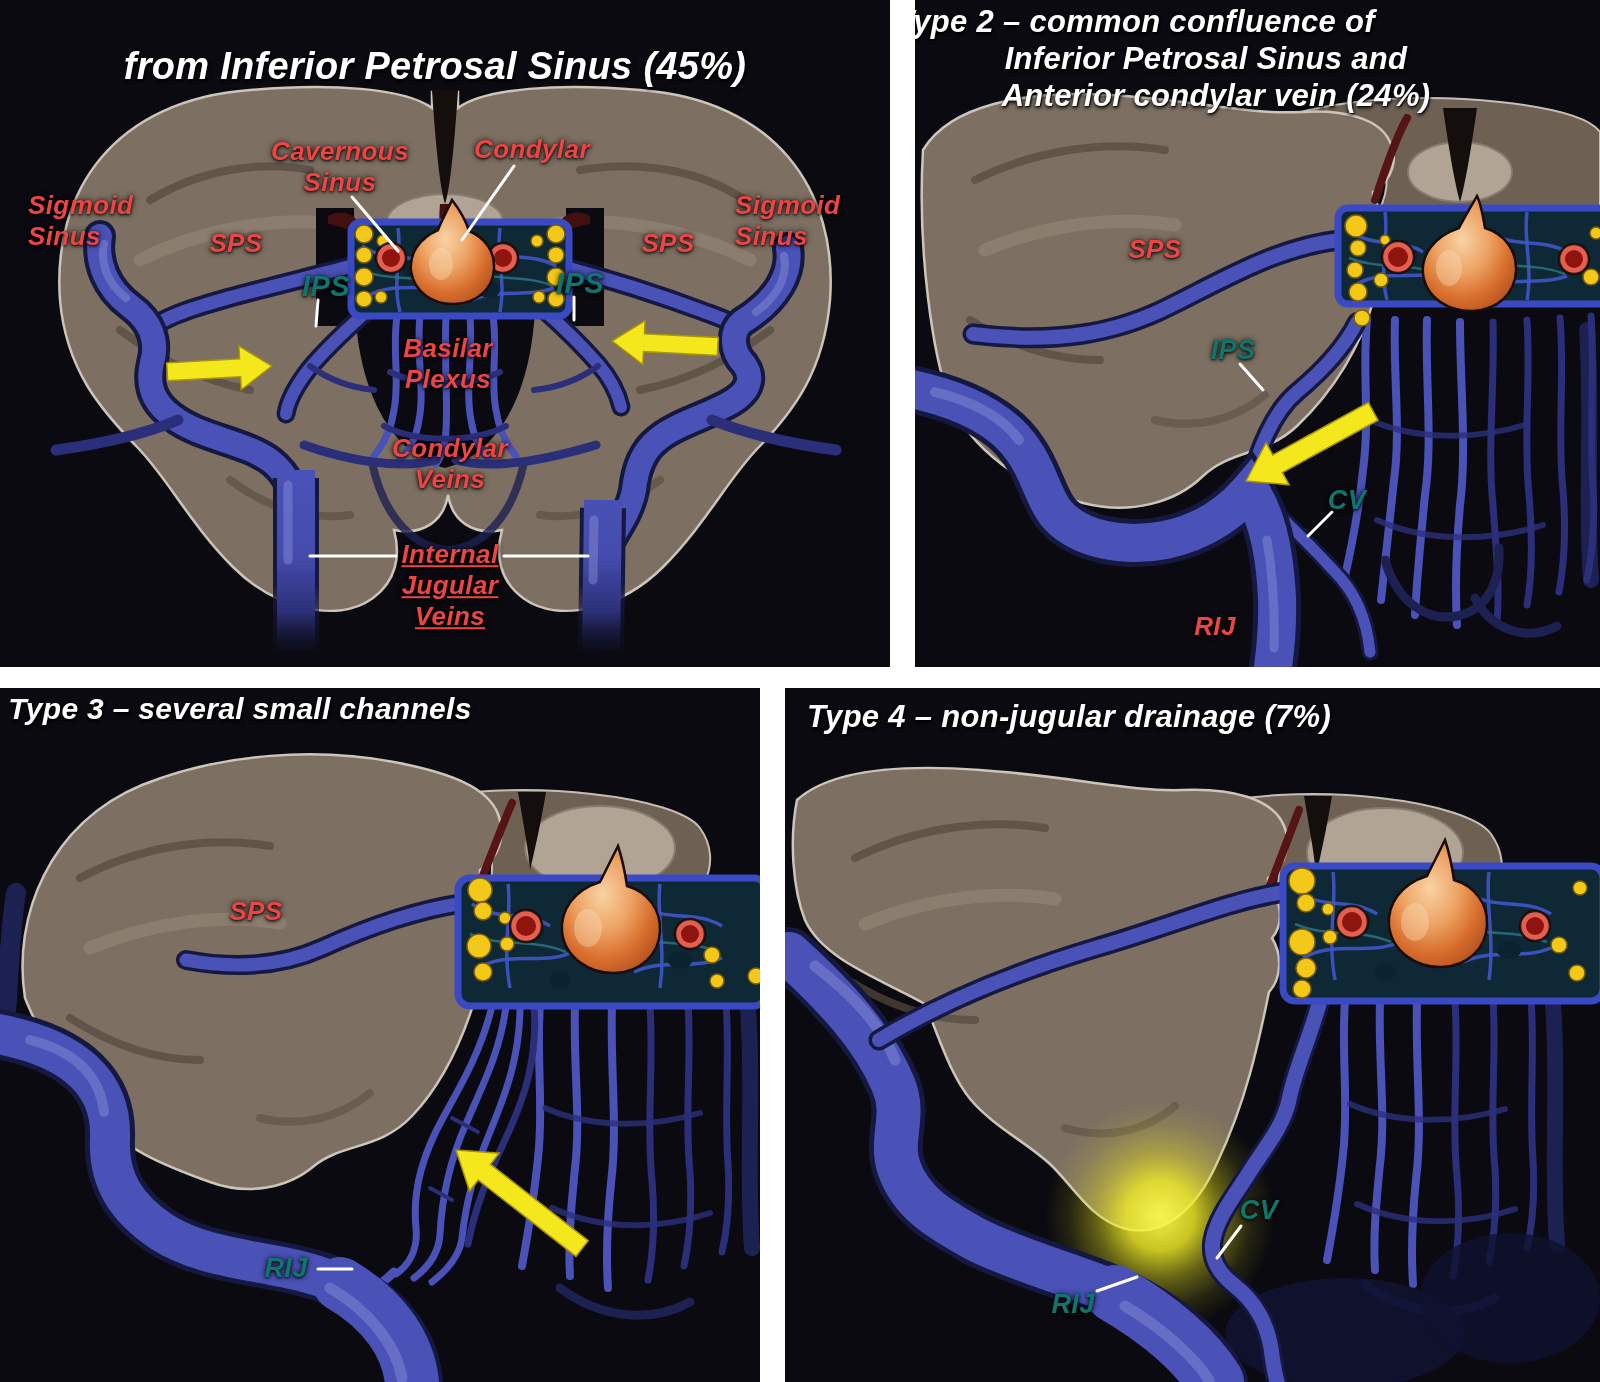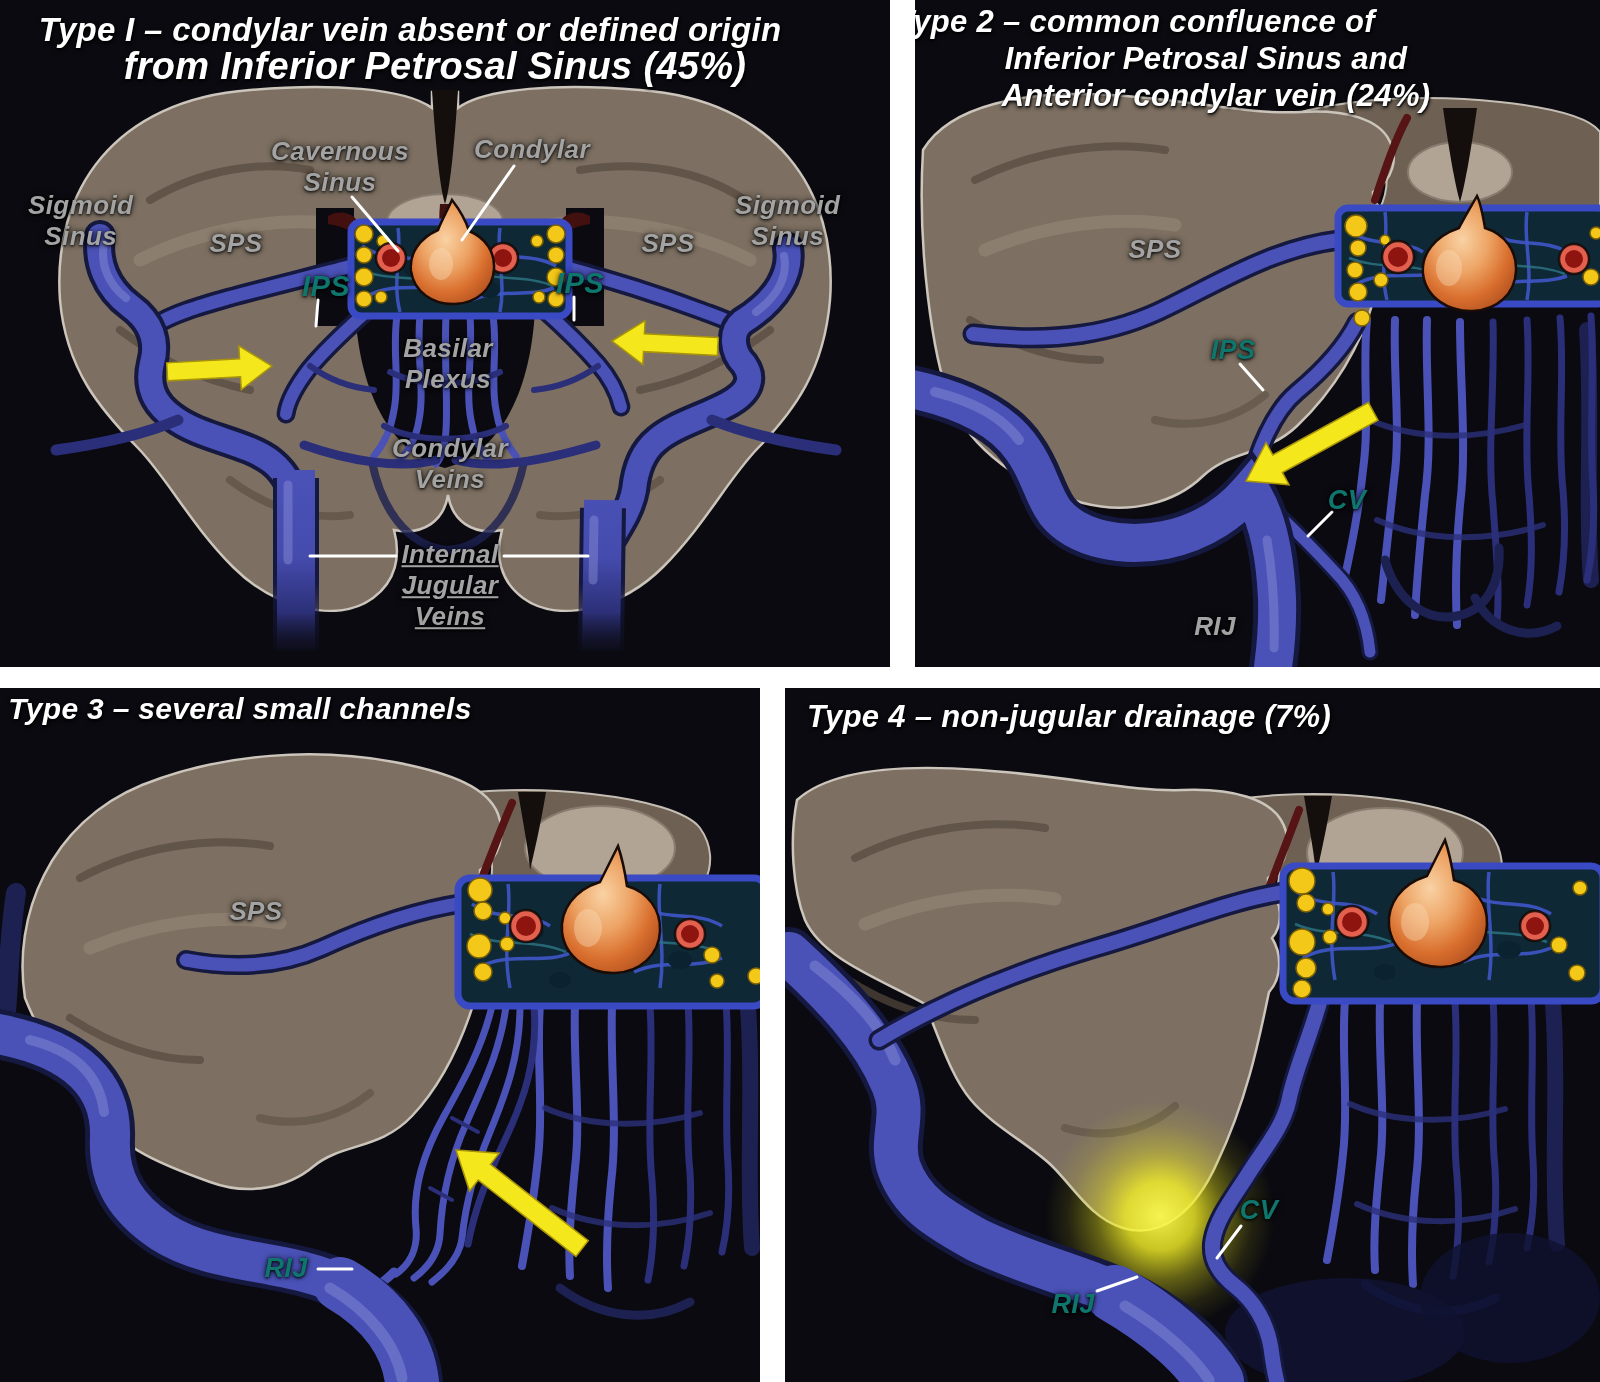--- a/index.html
+++ b/index.html
@@ -4,25 +4,25 @@
 <style>
   html,body{margin:0;padding:0;background:#ffffff;}
   .page{position:relative;width:1600px;height:1382px;background:#ffffff;overflow:hidden;
         font-family:"Liberation Sans",sans-serif;}
   .panel{position:absolute;background:#0a0a10;overflow:hidden;}
   .panel svg.art{position:absolute;left:0;top:0;}
   .tl{position:absolute;transform:translate(-50%,-50%);color:#fff;
       font:700 italic 32px/1.1 "Liberation Sans",sans-serif;white-space:nowrap;
       text-shadow:0 2px 4px rgba(0,0,0,.9),1px 1px 2px rgba(0,0,0,.9);letter-spacing:.3px;}
   .tl.left{transform:none;}
-  .lbl{position:absolute;transform:translate(-50%,-50%);color:#a3a3a3;
+  .lbl{position:absolute;transform:translate(-50%,-50%);color:#ef4444;
        font:700 italic 26px/1.2 "Liberation Sans",sans-serif;white-space:pre-line;text-align:center;
        text-shadow:0 1px 3px rgba(0,0,0,.95),0 0 6px rgba(0,0,0,.8);letter-spacing:.4px;}
   .lbl.white{color:#0f766e;font-size:29px;}
-  .lbl.leftal{transform:none;text-align:center;}
+  .lbl.leftal{transform:none;text-align:left;}
   
   .vo{fill:none;stroke:#15183f;stroke-linecap:round;}
   .vm{fill:none;stroke:#4a52b8;stroke-linecap:round;}
   .vh{fill:none;stroke:#8b90d8;stroke-linecap:round;opacity:.45;}
   .vd{fill:none;stroke:#2b2f7a;stroke-linecap:round;}
   .vdk{fill:none;stroke:#1d2152;stroke-linecap:round;}
   .mesh{fill:none;stroke:#3f55c8;stroke-width:3.5;opacity:.9;}
   .mesh2{fill:none;stroke:#2e7586;stroke-width:2.5;opacity:.8;}
   .yd{fill:#f3c819;stroke:#7a5f06;stroke-width:1.5;}
   .sulci{fill:none;stroke:#55493d;stroke-width:8;opacity:.7;stroke-linecap:round;}
@@ -184,21 +184,20 @@
         <line class="leader" x1="504" y1="556" x2="588" y2="556"></line>
       </g>
 
       <g class="arrow" transform="translate(272,366) rotate(176.8)">
         <polygon points="0,0 32,-22 32,-9 105,-9 105,9 32,9 32,22"></polygon>
       </g>
       <g class="arrow" transform="translate(612,341) rotate(3)">
         <polygon points="0,0 32,-22 32,-9 106,-9 106,9 32,9 32,22"></polygon>
       </g>
     </svg>
-    <div class="tl" style="left:410px;top:30px;font-size:33px;">Type I – condylar vein absent or defined origin</div>
     <div class="tl" style="left:435px;top:67px;font-size:38px;">from Inferior Petrosal Sinus (45%)</div>
     <span class="lbl" style="left:340px;top:167px;">Cavernous
 Sinus</span>
     <span class="lbl" style="left:532px;top:150px;">Condylar</span>
     <span class="lbl leftal" style="left:28px;top:190px;">Sigmoid
 Sinus</span>
     <span class="lbl leftal" style="left:735px;top:190px;">Sigmoid
 Sinus</span>
     <span class="lbl" style="left:236px;top:244px;">SPS</span>
     <span class="lbl" style="left:668px;top:244px;">SPS</span>

